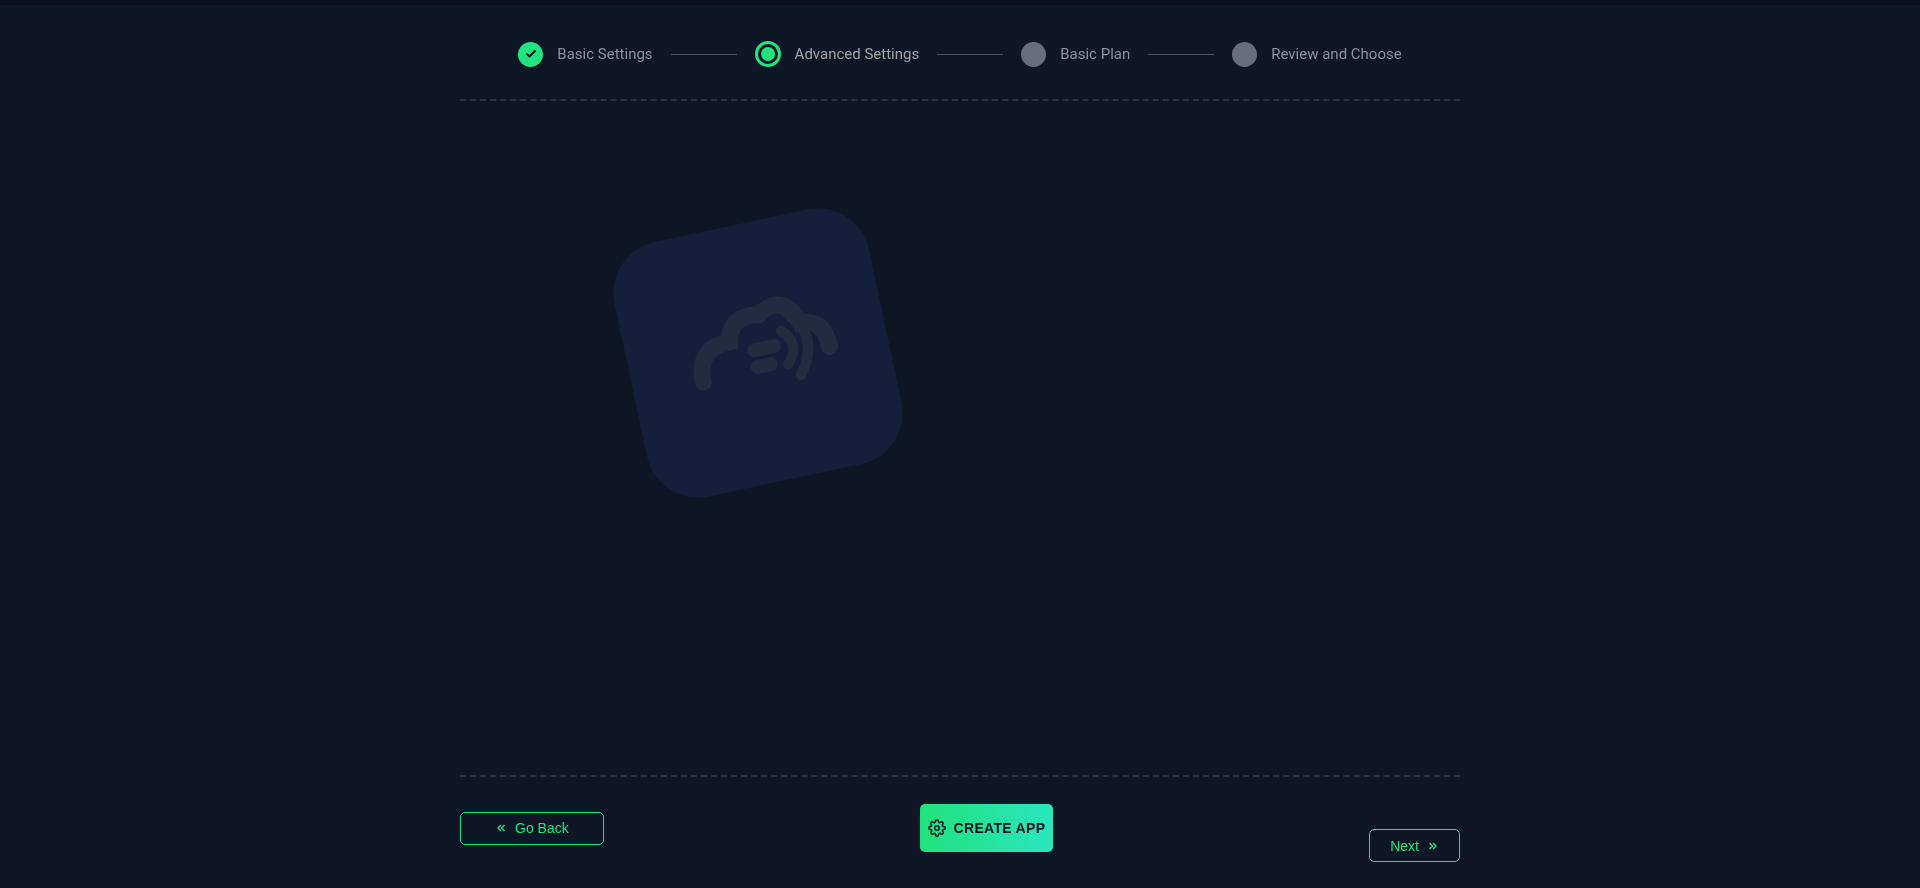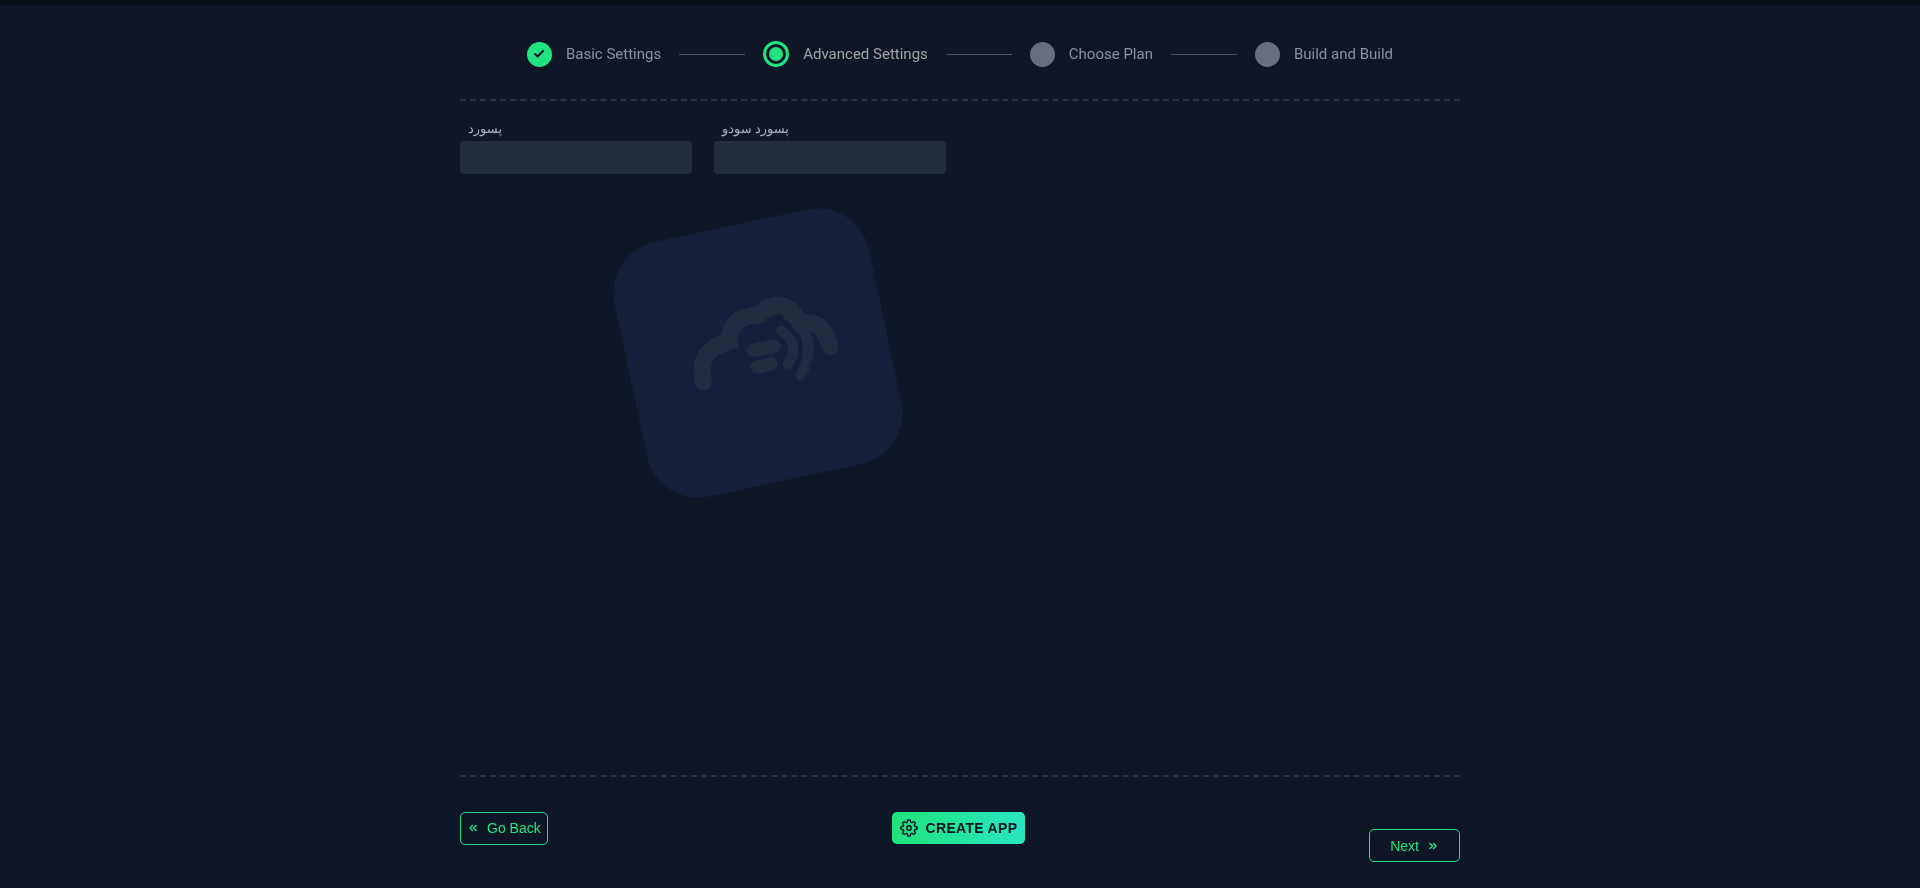--- a/index.html
+++ b/index.html
@@ -197,40 +197,40 @@
     .btn {
       display: inline-flex;
       align-items: center;
       justify-content: center;
       gap: 8px;
       border-radius: 5px;
       font-size: 14px;
       font-weight: 500;
       cursor: pointer;
       border: none;
-      padding: 0 6px;
+      padding: 0 34px;
       height: 33px;
     }
 
     .btn-outline {
       background: transparent;
       border: 1px solid #21e37f;
       color: #21e37f;
     }
 
     .btn-outline.next {
       padding: 8px 20px;
       margin-top: 35px;
     }
 
     .btn-primary {
       background: linear-gradient(90deg, #20e27c 0%, #29e6c0 100%);
       color: #0c1422;
       font-weight: 700;
-      height: 32px;
+      height: 48px;
       padding: 0 8px;
       letter-spacing: 0.3px;
     }
 
     .chevrons {
       width: 12px;
       height: 12px;
     }
 
     .gear-icon {
@@ -257,44 +257,32 @@
     <div class="step-connector"></div>
 
     <div class="step active-step">
       <span class="step-circle active"></span>
       <span class="step-label">Advanced Settings</span>
     </div>
     <div class="step-connector"></div>
 
     <div class="step upcoming-step">
       <span class="step-circle upcoming"></span>
-      <span class="step-label">Choose Plan</span>
+      <span class="step-label">Basic Plan</span>
     </div>
     <div class="step-connector"></div>
 
     <div class="step upcoming-step">
       <span class="step-circle upcoming"></span>
-      <span class="step-label">Build and Build</span>
+      <span class="step-label">Review and Choose</span>
     </div>
   </div>
 
   <div class="dashed-divider"></div>
 
-  <div style="width:1000px; margin: 0 auto;">
-    <div class="form-area">
-      <div class="form-field">
-        <label class="field-label">پسورد</label>
-        <input type="password" class="field-input" value="" style="">
-      </div>
-      <div class="form-field">
-        <label class="field-label">پسورد سودو</label>
-        <input type="password" class="field-input" value="" style="">
-      </div>
-    </div>
-  </div>
 
   <div class="watermark">
     <div class="watermark-box">
       <svg class="watermark-svg" viewBox="0 0 100 100">
         <path d="M 15 60 Q 15 40 35 40 Q 38 25 55 28 Q 72 18 78 38 Q 92 38 92 55" stroke="#b2c1ff" stroke-width="10" fill="none" stroke-linecap="round"></path>
         <path d="M 48 48 L 60 48 M 48 58 L 56 58" stroke="#b2c1ff" stroke-width="8" stroke-linecap="round"></path>
         <path d="M 66 40 Q 76 50 66 60 M 72 32 Q 88 48 72 68" stroke="#b2c1ff" stroke-width="6" fill="none" stroke-linecap="round"></path>
       </svg>
     </div>
   </div>

